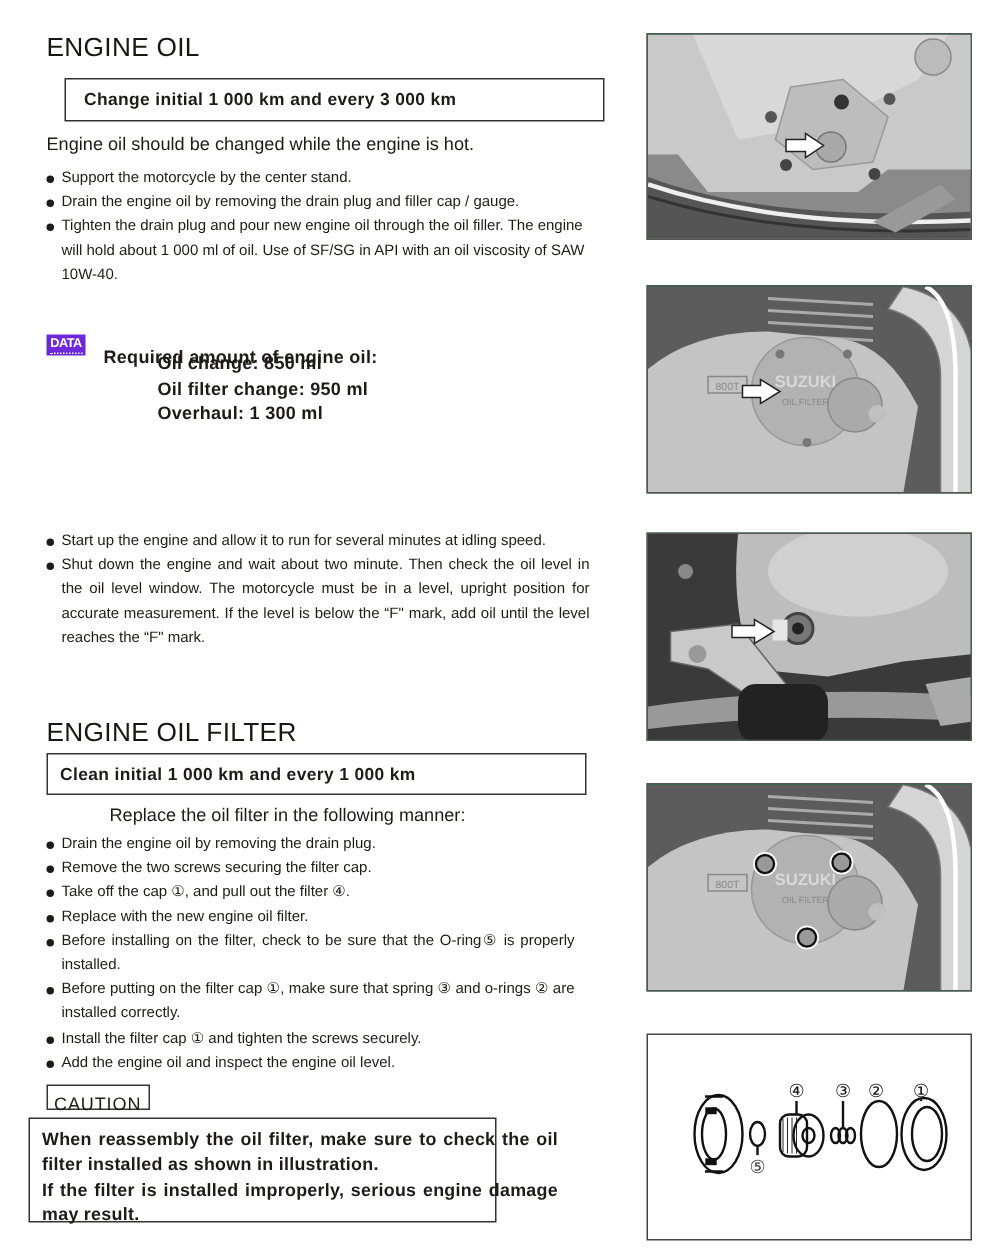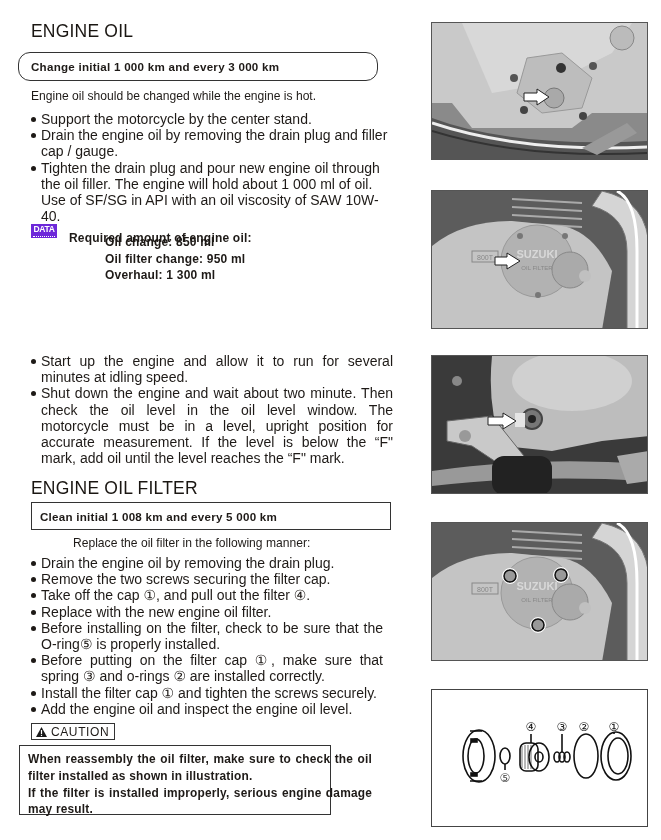--- a/index.html
+++ b/index.html
@@ -3,36 +3,36 @@
 <meta charset="utf-8">
 <style>
   html, body { margin: 0; padding: 0; background: #ffffff; }
   body { width: 661px; height: 840px; position: relative; overflow: hidden;
          font-family: "Liberation Sans", sans-serif; color: #1e1a17; }
   .abs { position: absolute; }
   h1 { margin: 0; font-size: 17.5px; font-weight: normal; letter-spacing: 0.2px; color: #1a1612; }
   .box { border: 1.3px solid #333; box-sizing: border-box; }
   .boxtitle { font-weight: bold; font-size: 11.6px; letter-spacing: 0.25px; }
   .p { font-size: 12.1px; line-height: 16.2px; }
-  .bul { position: relative; padding-left: 10px; font-size: 14px; line-height: 16.2px; }
+  .bul { position: relative; padding-left: 10px; font-size: 10px; line-height: 16.2px; }
   .bul::before { content: ""; position: absolute; left: 0; top: 6px; width: 5px; height: 5px; border-radius: 50%; background: #1e1a17; }
   .just { text-align: justify; text-align-last: left; }
   .data-badge { display:inline-block; width: 26px; height: 14px; background:#6d28d9; color:#fff; font-size: 8.5px; font-weight: bold; line-height: 11px; text-align:center; position: relative; letter-spacing: -0.3px; }
   .data-badge::after { content:""; position:absolute; left:2px; right:2px; bottom:1.5px; height:1px; border-bottom:1px dotted #fff; }
   .dl { font-weight: bold; font-size: 12px; line-height: 16.5px; letter-spacing: 0.2px; }
   .photo { border: 1.2px solid #555; box-sizing: border-box; overflow: hidden; background: #15803d; }
-  .caution-label { border: 1.3px solid #333; font-size: 12px; letter-spacing: 0.6px; padding: 0 5px 0 4px; height: 17px; line-height: 16px; box-sizing: border-box; display:flex; align-items:center; gap:4px; }
+  .caution-label { border: 1.3px solid #333; font-size: 12px; letter-spacing: 0.6px; padding: 0 5px 0 4px; height: 17px; line-height: 16px; box-sizing: border-box; display:flex; align-items:center; gap:4px;flex-direction:column; }
   .caution-body { font-weight: bold; font-size: 11.9px; line-height: 16.8px; letter-spacing: 0.2px; }
 </style>
 </head>
 <body>
 
 <h1 class="abs" style="left:31px; top:21px;">ENGINE  OIL</h1>
 
-<div class="abs box" style="left:18px; top:52px; width:360px; height:29px;border-radius:12px;">
+<div class="abs box" style="left:43px; top:52px; width:360px; height:29px;">
   <div class="abs boxtitle" style="left:12px; top:7px;">Change initial 1 000 km and every 3 000 km</div>
 </div>
 
 <div class="abs p" style="left:31px; top:88px;">Engine oil should be changed while the engine is hot.</div>
 
 <div class="abs" style="left:31px; top:111px; width:362px;">
   <div class="bul">Support the motorcycle by the center stand.</div>
   <div class="bul">Drain the engine oil by removing the drain plug and filler cap / gauge.</div>
   <div class="bul">Tighten the drain plug and pour new engine oil through the oil filler. The engine will hold about 1 000 ml of oil. Use of SF/SG in API with an oil viscosity of SAW 10W-40.</div>
 </div>
@@ -48,21 +48,21 @@
 </div>
 
 <div class="abs just" style="left:31px; top:353px; width:362px;">
   <div class="bul just">Start up the engine and allow it to run for several minutes at idling speed.</div>
   <div class="bul just">Shut down the engine and wait about two minute. Then check the oil level in the oil level window. The motorcycle must be in a level, upright position for accurate measurement. If the level is below the “F" mark, add oil until the level reaches the “F" mark.</div>
 </div>
 
 <h1 class="abs" style="left:31px; top:478px;">ENGINE OIL FILTER</h1>
 
 <div class="abs box" style="left:31px; top:502px; width:360px; height:28px;">
-  <div class="abs boxtitle" style="left:8px; top:7px;">Clean initial 1 008 km and every 5 000 km</div>
+  <div class="abs boxtitle" style="left:8px; top:7px;">Clean initial 1 000 km and every 1 000 km</div>
 </div>
 
 <div class="abs p" style="left:33px; top:535px;margin-left:40px;">Replace the oil filter in the following manner:</div>
 
 <div class="abs" style="left:31px; top:555px; width:352px;">
   <div class="bul just">Drain the engine oil by removing the drain plug.</div>
   <div class="bul just">Remove the two screws securing the filter cap.</div>
   <div class="bul just">Take off the cap ①, and pull out the filter ④.</div>
   <div class="bul just">Replace with the new engine oil filter.</div>
   <div class="bul just">Before installing on the filter, check to be sure that the O-ring⑤ is properly installed.</div>

